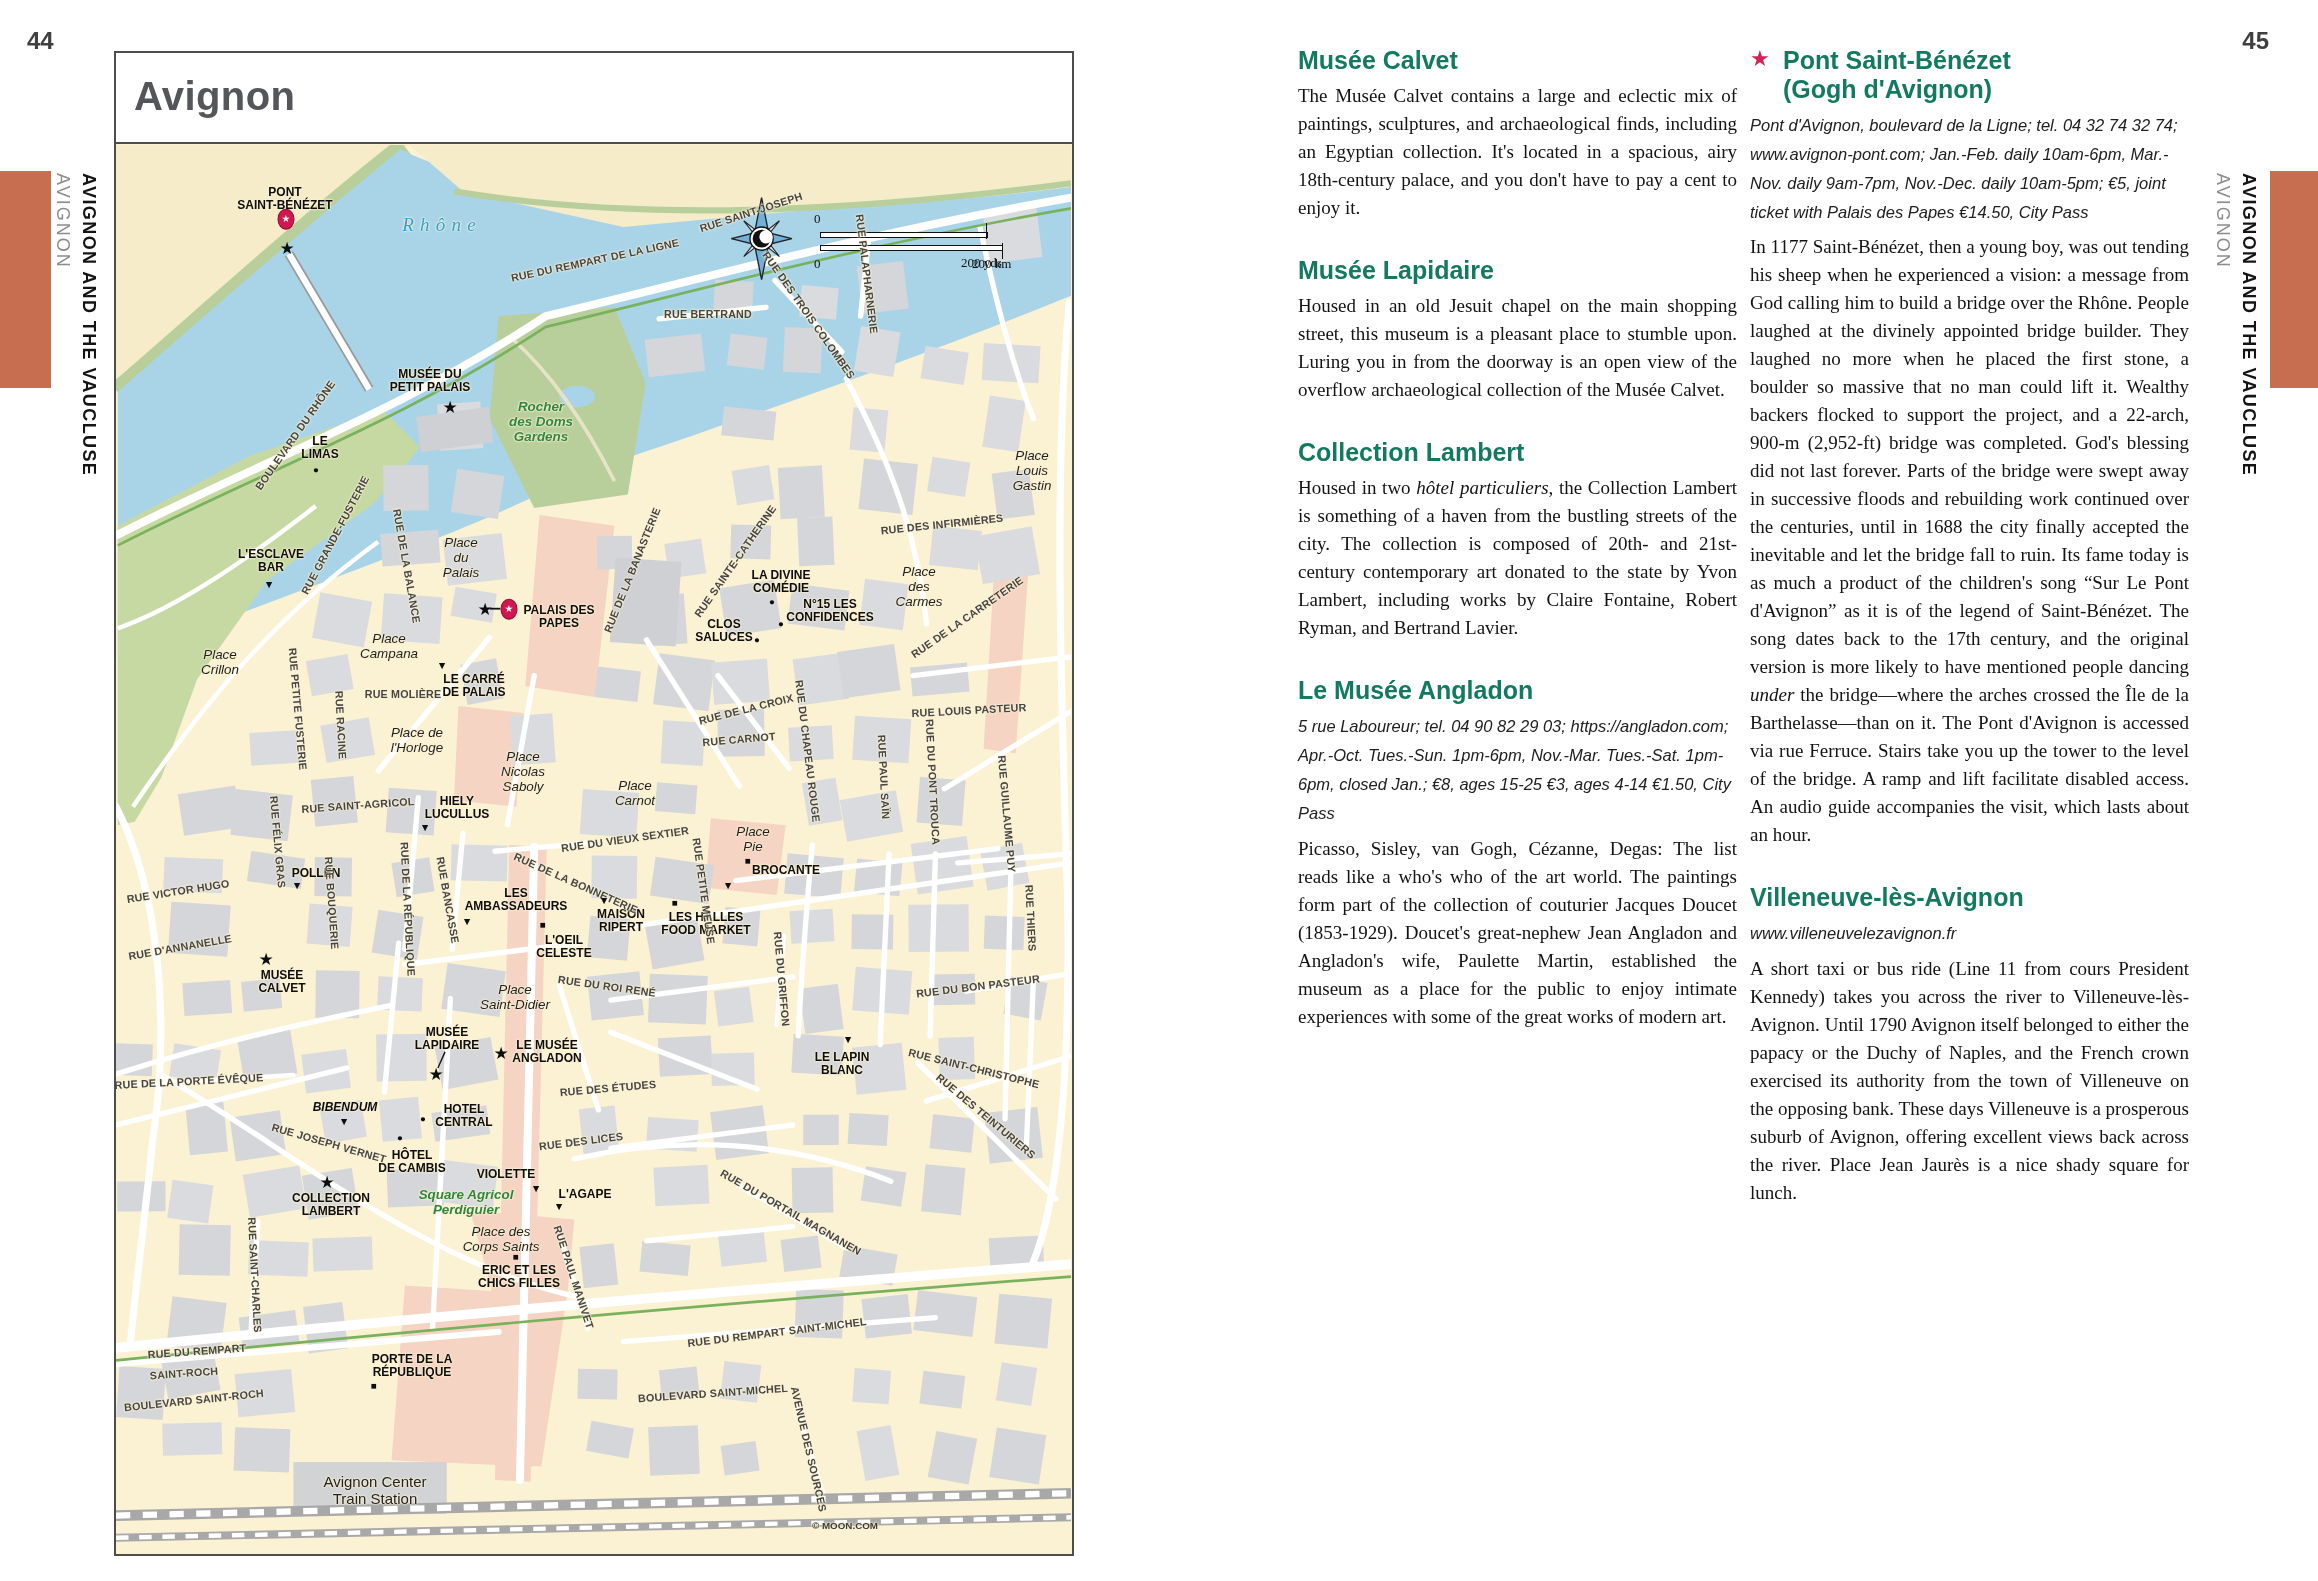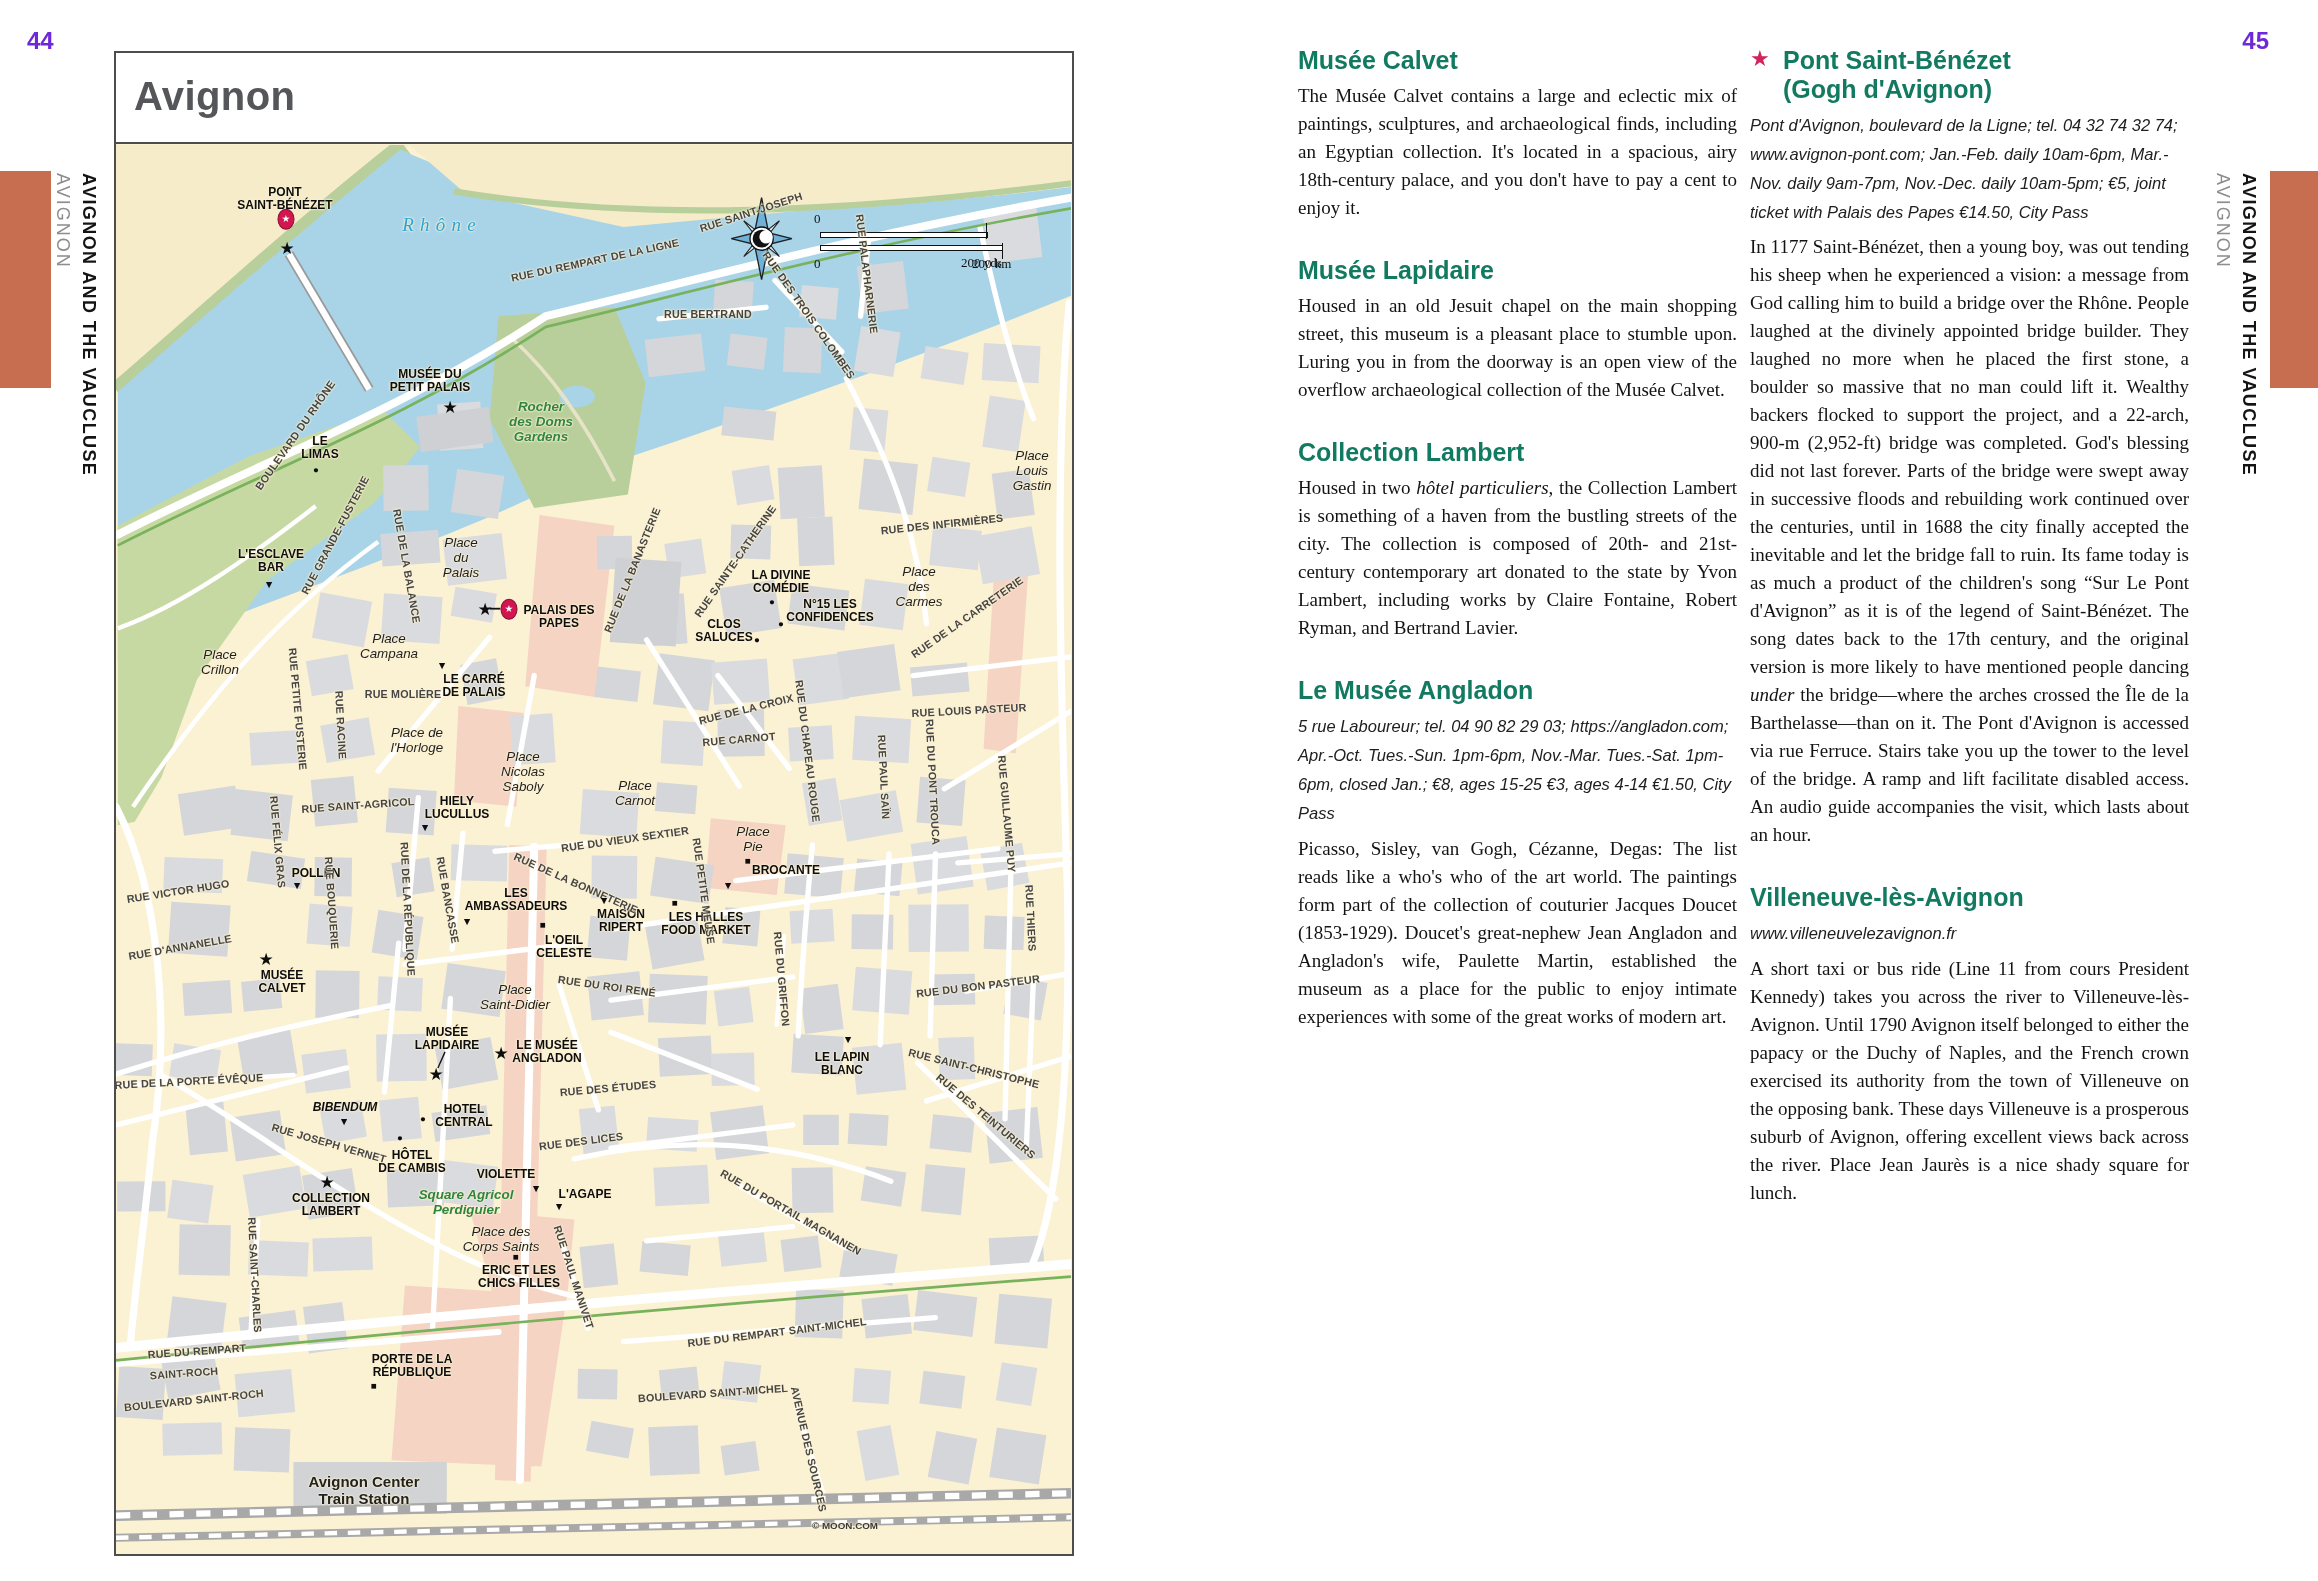--- a/index.html
+++ b/index.html
@@ -1,20 +1,20 @@
 <!DOCTYPE html>
 <html style="font-size:14.3px"><head>
 <meta charset="utf-8">
 <style>
   html,body{margin:0;padding:0;background:#fff;}
   body{width:2319px;height:1581px;position:relative;overflow:hidden;
        font-family:"Liberation Sans",sans-serif;-webkit-font-smoothing:antialiased;}
   .abs{position:absolute;}
   
-  .page-num{font-weight:bold;font-size:24px;color:#6d28d9;}
+  .page-num{font-weight:bold;font-size:24px;color:#404040;}
   .tab-orange{background:#c76e50;}
   .side-bold{writing-mode:vertical-rl;font-weight:bold;font-size:18px;letter-spacing:1.4px;color:#141414;white-space:nowrap;}
   .side-light{writing-mode:vertical-rl;font-size:18px;letter-spacing:2px;color:#8d8d8d;white-space:nowrap;}
   
   #map-frame{left:114px;top:51px;width:960px;height:1505px;border:2.7px solid #4d4d4d;background:#fbf1d3;box-sizing:border-box;}
   #map-header{position:absolute;left:0;top:0;right:0;height:89px;background:#fff;border-bottom:2.7px solid #4d4d4d;}
   #map-title{position:absolute;left:18px;top:21.4px;font-size:40px;font-weight:bold;color:#55565a;letter-spacing:0.4px;}
   #map-body{position:absolute;left:0;top:92px;width:955px;height:1408px;overflow:hidden;background:#fbf1d3;}
   #map-svg{position:absolute;left:0;top:0;}
   
@@ -479,21 +479,21 @@
         <div class="ml ml-place" style="left: 399px; top: 852px; transform: translate(-50%, -50%) rotate(0deg);">Place
 Saint-Didier</div>
         <div class="ml ml-place" style="left: 385px; top: 1094px; transform: translate(-50%, -50%) rotate(0deg);">Place des
 Corps Saints</div>
         <div class="ml ml-park" style="left: 425px; top: 276px; transform: translate(-50%, -50%) rotate(0deg);">Rocher
 des Doms
 Gardens</div>
         <div class="ml ml-park" style="left: 350px; top: 1057px; transform: translate(-50%, -50%) rotate(0deg);">Square Agricol
 Perdiguier</div>
         <div class="ml ml-river" style="left: 326px; top: 80px; transform: translate(-50%, -50%) rotate(0deg);">Rhône</div>
-        <div class="ml ml-station" style="left: 248px; top: 1346px; transform: translate(-50%, -50%) rotate(0deg); font-weight: bold;">Avignon Center
+        <div class="ml ml-station" style="left: 259px; top: 1346px; transform: translate(-50%, -50%) rotate(0deg);">Avignon Center
 Train Station</div>
         <div class="ml ml-credit" style="left: 729px; top: 1381px; transform: translate(-50%, -50%) rotate(0deg);">© MOON.COM</div>
       </div>
     <div id="map-markers">
         <div class="mk mk-redstar" style="left: 170px; top: 74px; transform: translate(-50%, -50%);">★</div>
         <div class="mk mk-star" style="left: 171px; top: 103px; transform: translate(-50%, -50%);">★</div>
         <div class="mk mk-star" style="left: 334px; top: 262px; transform: translate(-50%, -50%);">★</div>
         <div class="mk mk-star" style="left: 369px; top: 464px; transform: translate(-50%, -50%);">★</div>
         <div class="mk mk-redstar" style="left: 393px; top: 464px; transform: translate(-50%, -50%);">★</div>
         <div class="mk mk-star" style="left: 150px; top: 814px; transform: translate(-50%, -50%);">★</div>

